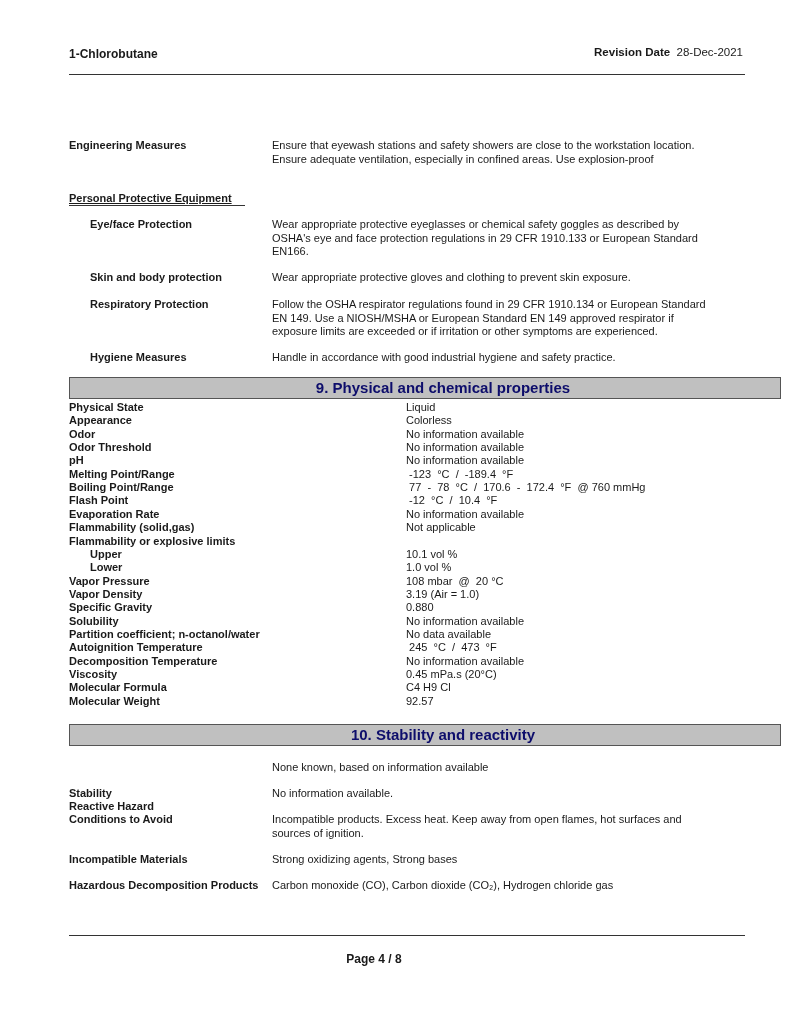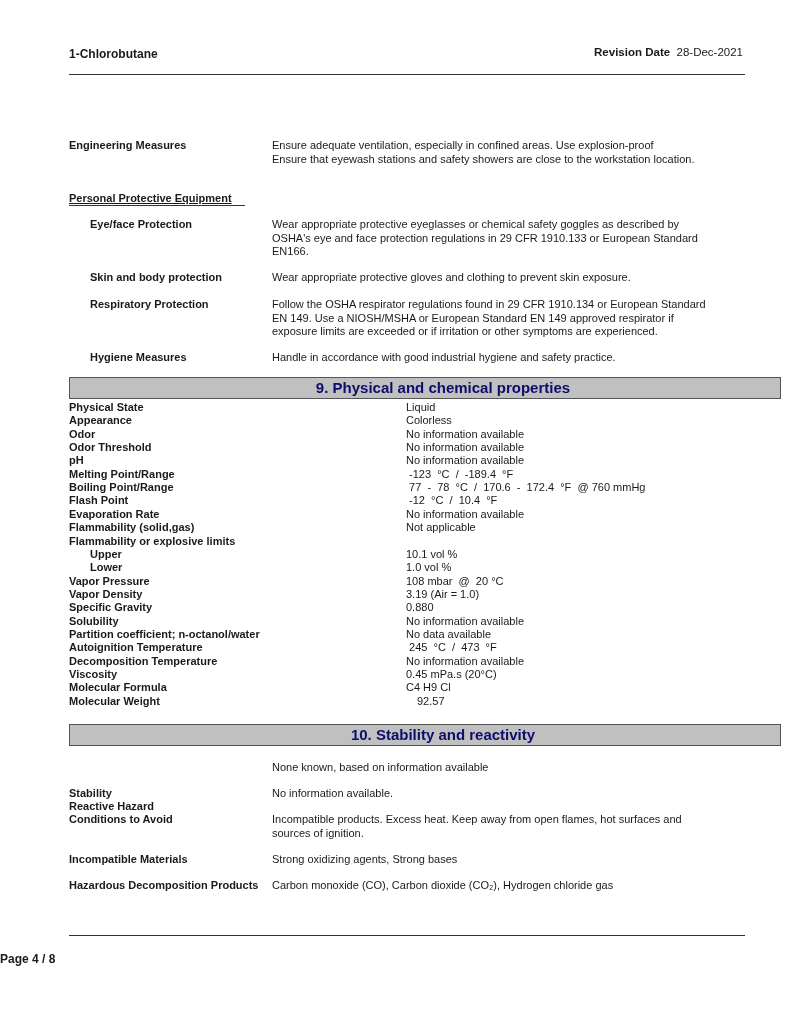--- a/index.html
+++ b/index.html
@@ -12,36 +12,36 @@
   .rule { left:69px; width:676px; height:0; border-top:1.6px solid #333; }
   .lbl { font-size:11px; font-weight:bold; }
   .txt { font-size:11px; line-height:13.5px; }
   .ppe { left:69px; top:192px; font-size:11px; font-weight:bold; text-decoration:underline; }
   .section { left:69px; width:674px; height:20px; background:#c0c0c0; border:1px solid #555;
              text-align:center; font-size:15px; font-weight:bold; color:#0d0d6b; line-height:20px;padding-left:36px; }
   .prop-row { position:absolute; left:69px; width:680px; height:13.3px; font-size:11px; }
   .prop-row .k { position:absolute; left:0; font-weight:bold; }
   .prop-row .k.indent { left:21px; }
   .prop-row .v { position:absolute; left:337px; }
-  .footer { left:0; width:748px; top:952px; text-align:left; font-size:12px; font-weight:bold; }
+  .footer { left:0; width:748px; top:952px; text-align:center; font-size:12px; font-weight:bold; }
 </style>
 </head>
 <body>
 
 <div class="abs hdr-title">1-Chlorobutane</div>
 <div class="abs hdr-rev">
   <b>Revision Date</b>&nbsp;
   <span>28-Dec-2021</span>
 </div>
 <div class="abs rule" style="top:74px;"></div>
 
 <div class="abs lbl" style="left:69px;top:139px;">Engineering Measures</div>
 <div class="abs txt" style="left:272px;top:139px;">
+  <div>Ensure that eyewash stations and safety showers are close to the workstation location.</div>
   <div>Ensure adequate ventilation, especially in confined areas. Use explosion-proof</div>
-  <div>Ensure that eyewash stations and safety showers are close to the workstation location.</div>
 </div>
 
 <div class="abs ppe">Personal Protective Equipment</div>
 <div class="abs" style="left:69px;top:205px;width:176px;border-top:1px solid #333;"></div>
 
 <div class="abs lbl" style="left:90px;top:218px;">Eye/face Protection</div>
 <div class="abs txt" style="left:272px;top:218px;">
   <div>Wear appropriate protective eyeglasses or chemical safety goggles as described by</div>
   <div>OSHA's eye and face protection regulations in 29 CFR 1910.133 or European Standard</div>
   <div>EN166.</div>
@@ -150,21 +150,21 @@
     <div class="prop-row" style="top: 668px;">
       <span class="k">Viscosity</span>
       <span class="v" style="white-space: pre;">0.45 mPa.s (20°C)</span>
     </div>
     <div class="prop-row" style="top: 681.35px;">
       <span class="k">Molecular Formula</span>
       <span class="v" style="white-space: pre;">C4 H9 Cl</span>
     </div>
     <div class="prop-row" style="top: 694.7px;">
       <span class="k">Molecular Weight</span>
-      <span class="v" style="white-space: pre; margin-left: 11px;">92.57</span>
+      <span class="v" style="white-space: pre;">92.57</span>
     </div>
   </div>
 
 <div class="abs section" style="top:724px;">10. Stability and reactivity</div>
 
 <div class="abs lbl" style="left:69px;top:800px;">Reactive Hazard</div>
 <div class="abs txt" style="left:272px;top:761px;">
   <div>None known, based on information available</div>
 </div>
 

